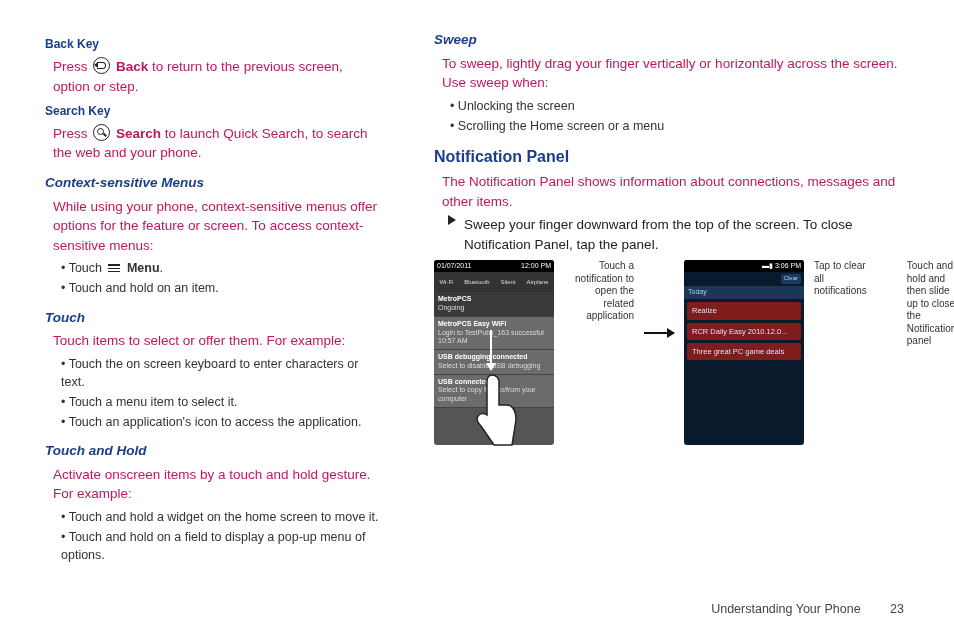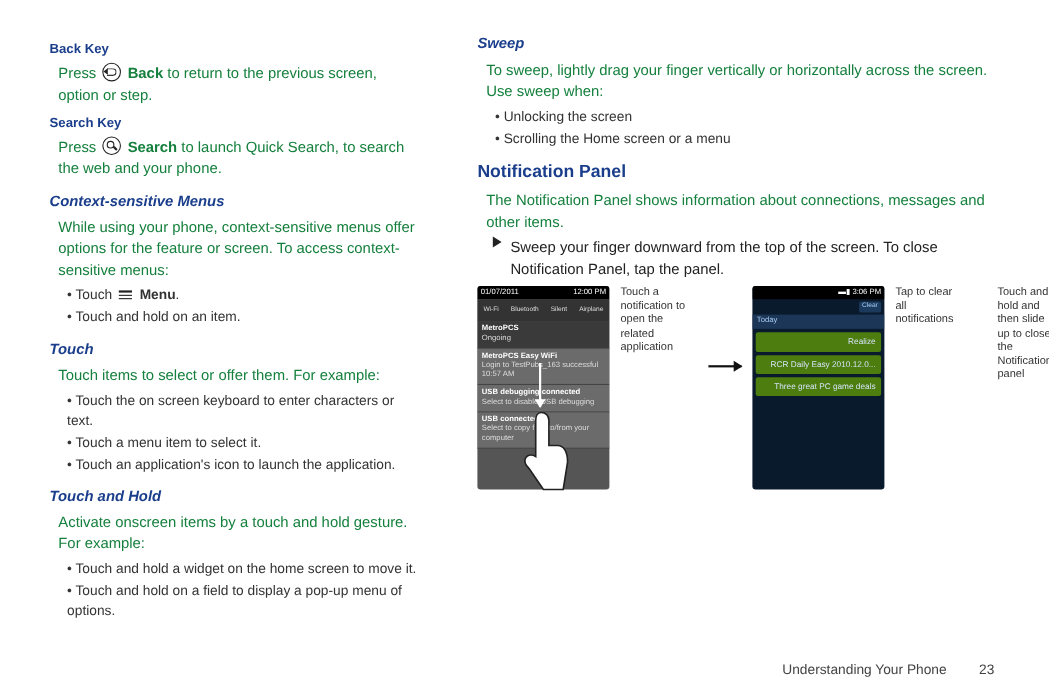--- a/index.html
+++ b/index.html
@@ -37,21 +37,21 @@
     margin: 10px 0 4px 0;
   }
   .h-section {
     color: #1a3e8b;
     font-weight: bold;
     font-size: 16px;
     margin: 10px 0 4px 0;
   }
   p.body, div.body {
     margin: 2px 0 4px 8px;
-    color: #15803d;
+    color: #be185d;
   }
   ul {
     margin: 2px 0 6px 8px;
     padding-left: 8px;
     list-style: none;
   }
   ul li::before {
     content: "• ";
     color: #333;
   }
@@ -194,27 +194,26 @@
     align-items: center;
     gap:2px;
   }
   .phone2 .today {
     background:#1c3657;
     color:#a8cff5;
     padding:2px 4px;
     font-size:7px;
   }
   .phone2 .card {
-    background:#4d7c0f;
+    background:#7f1d1d;
     margin:3px;
     border-radius:2px;
     padding:4px 5px;
     font-size:7.5px;
     color:#d4e4f7;
-    text-align:right;
   }
   .phone2 .topright {
     position:absolute; top:14px; right:3px;
     background:#1c3a5e; color:#a8cff5;
     font-size:6px; padding:1px 3px; border-radius:2px;
   }
   .hand {
     position: absolute;
     bottom: -25px;
     left: 30px;
@@ -236,20 +235,21 @@
     content:"";
     position:absolute; left:-4px; bottom:-1px;
     border-left:5px solid transparent;
     border-right:5px solid transparent;
     border-top:8px solid #fff;
   }
   .annot {
     width: 70px;
     font-size: 10px;
     color: #333;
+    text-align: right;
   }
   .between-arrow {
     width: 30px; height: 2px;
     background:#111;
     position: relative;
     align-self: center;
     margin-top: -40px;
   }
   .between-arrow::after{
     content:"";
@@ -307,21 +307,21 @@
         <span class="bold">Menu</span><span>.</span>
       </li>
       <li>Touch and hold on an item.</li>
     </ul>
 
     <div class="h-italic-blue">Touch</div>
     <p class="body">Touch items to select or offer them. For example:</p>
     <ul>
       <li>Touch the on screen keyboard to enter characters or text.</li>
       <li>Touch a menu item to select it.</li>
-      <li>Touch an application's icon to launch the application.</li>
+      <li>Touch an application's icon to access the application.</li>
     </ul>
 
     <div class="h-italic-blue">Touch and Hold</div>
     <p class="body">Activate onscreen items by a touch and hold gesture. For example:</p>
     <ul>
       <li>Touch and hold a widget on the home screen to move it.</li>
       <li>Touch and hold on a field to display a pop-up menu of options.</li>
     </ul>
   </div>
 

